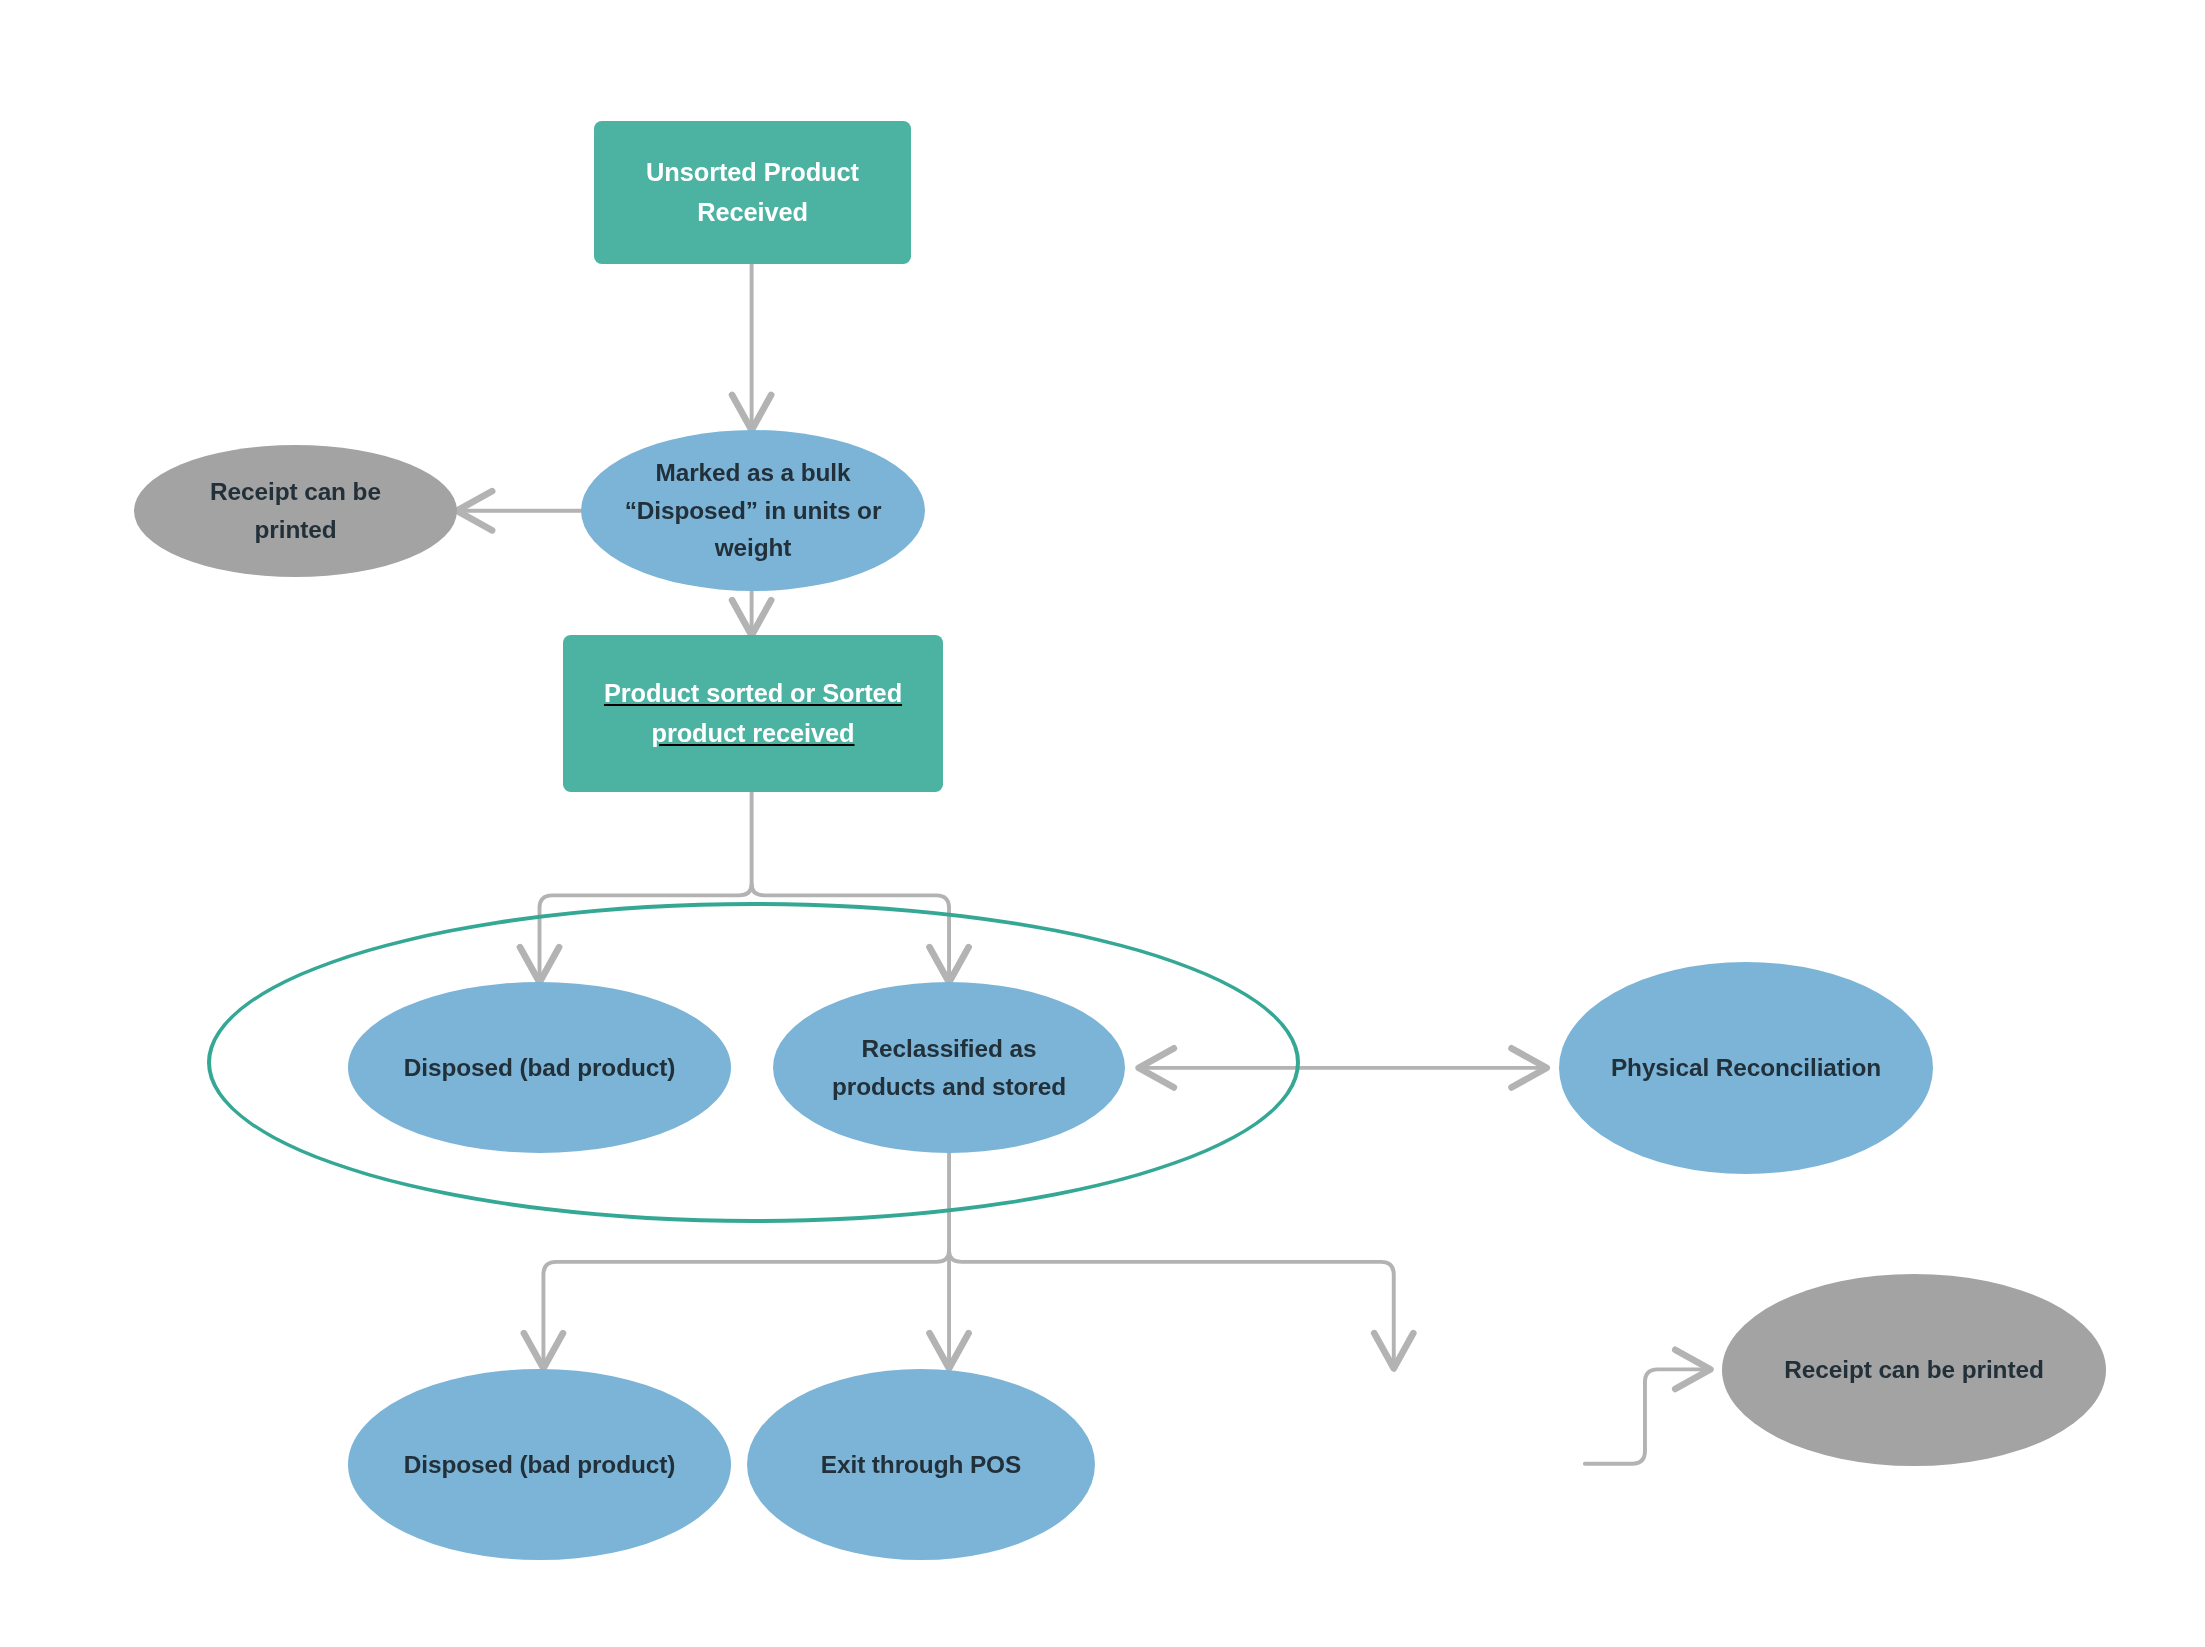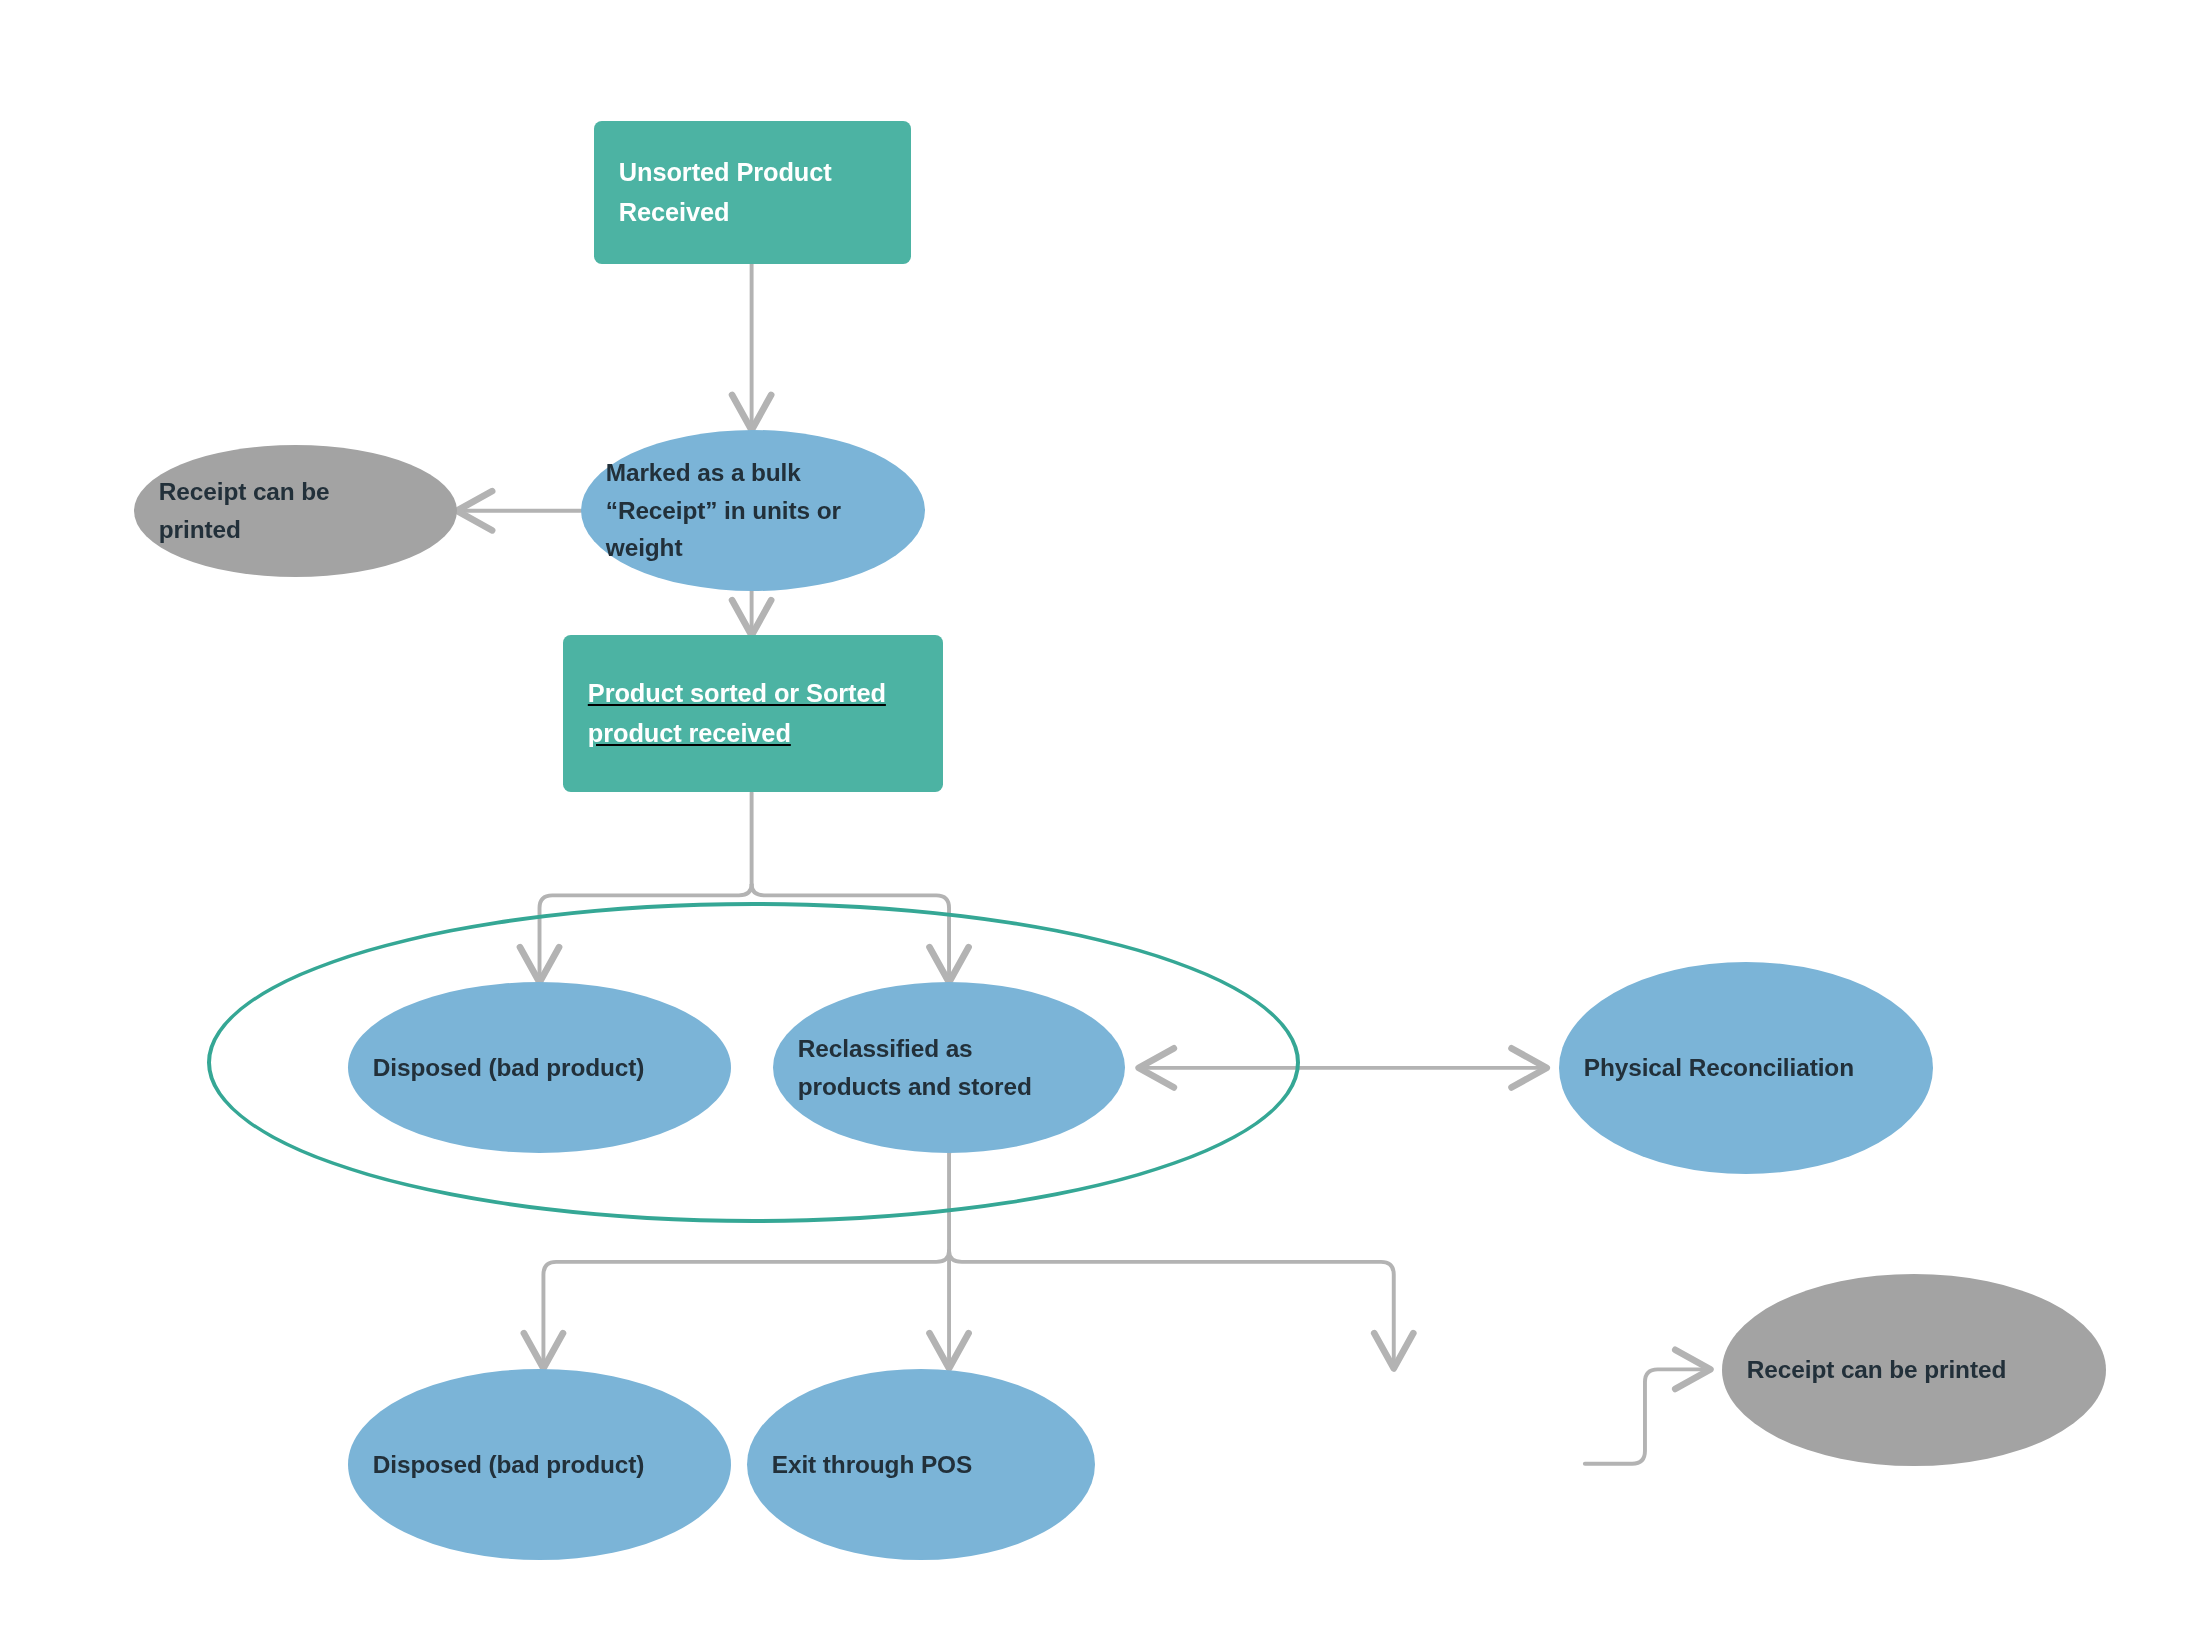--- a/index.html
+++ b/index.html
@@ -23,22 +23,22 @@
     top: 0;
     width: 2205px;
     height: 1647px;
     pointer-events: none;
   }
   .node {
     position: absolute;
     display: flex;
     align-items: center;
     justify-content: center;
+    text-align: center;
     box-sizing: border-box;
-    padding-left: 16px;
   }
   .node .label {
     display: block;
     width: 100%;
     padding: 0 8.8px;
     box-sizing: border-box;
     font-weight: bold;
     line-height: 1.55;
     white-space: pre-line;
   }
@@ -113,21 +113,21 @@
 
   <div class="group-oval" style="left:207px; top:902px; width:1093px; height:321px;"></div>
 
   <div class="node rect" style="left:594px; top:121px; width:317px; height:143px;">
     <span class="label">Unsorted Product
 Received</span>
   </div>
 
   <div class="node ellipse-blue" style="left:581px; top:430px; width:344px; height:161px;">
     <span class="label">Marked as a bulk
-“Receipt” in units or
+“Disposed” in units or
 weight</span>
   </div>
 
   <div class="node ellipse-mint" style="left:134px; top:445px; width:323px; height:132px;">
     <span class="label">Receipt can be
 printed</span>
   </div>
 
   <div class="node rect" style="left:563px; top:635px; width:380px; height:157px;text-decoration:underline;">
     <span class="label">Product sorted or Sorted

